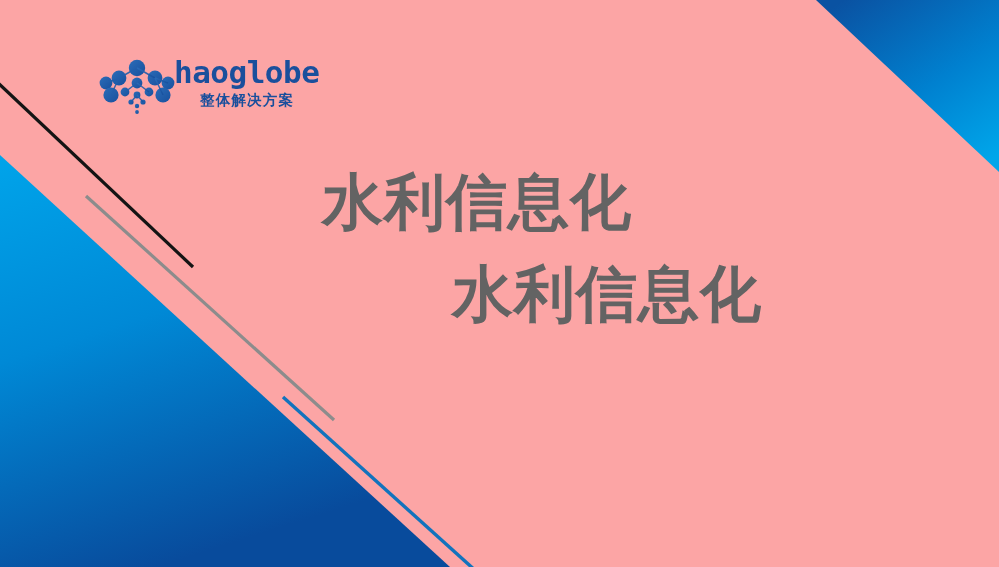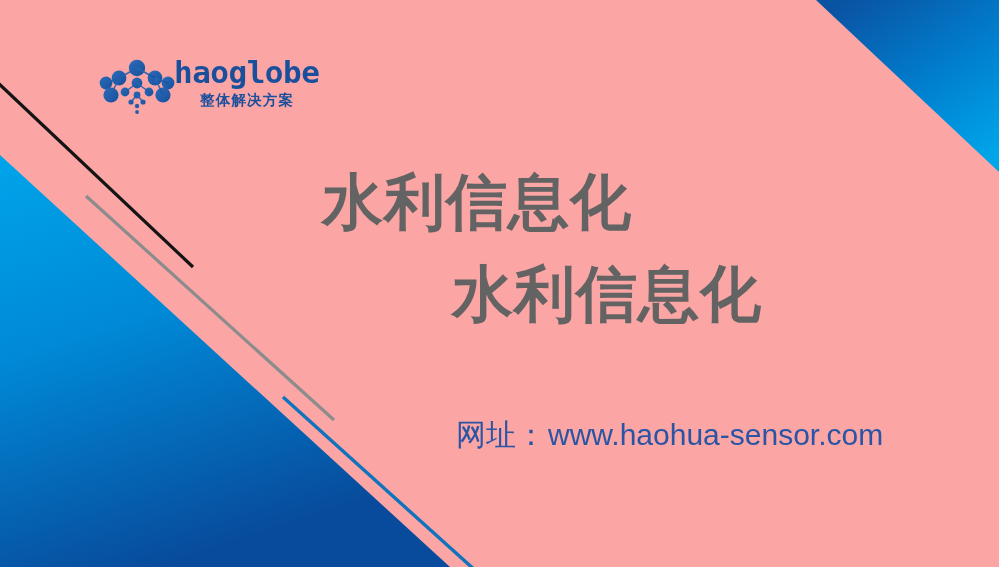--- a/index.html
+++ b/index.html
@@ -172,18 +172,14 @@
 
     <div class="logo-text">
       <div class="logo-wordmark">haoglobe</div>
       <div class="logo-sub">整体解决方案</div>
     </div>
   </div>
 
   <div class="title-line title-line-1">水利信息化</div>
   <div class="title-line title-line-2">水利信息化</div>
 
-  <div class="url-line">
-    <span class="url-label">网址：</span>
-    <span class="url-value">www.haohua-sensor.com</span>
-  </div>
 
 </div>
 
 </body></html>

